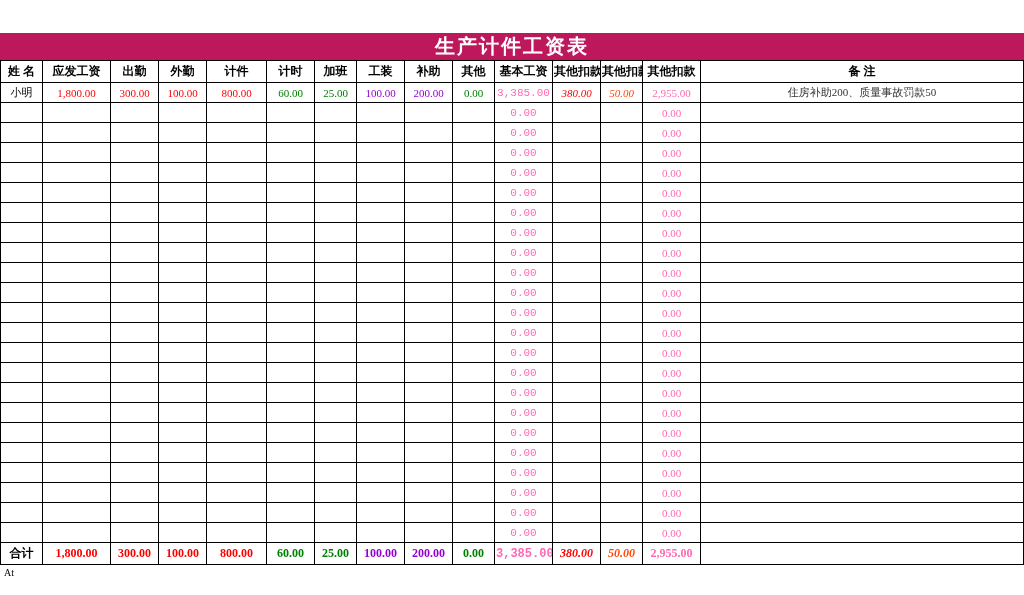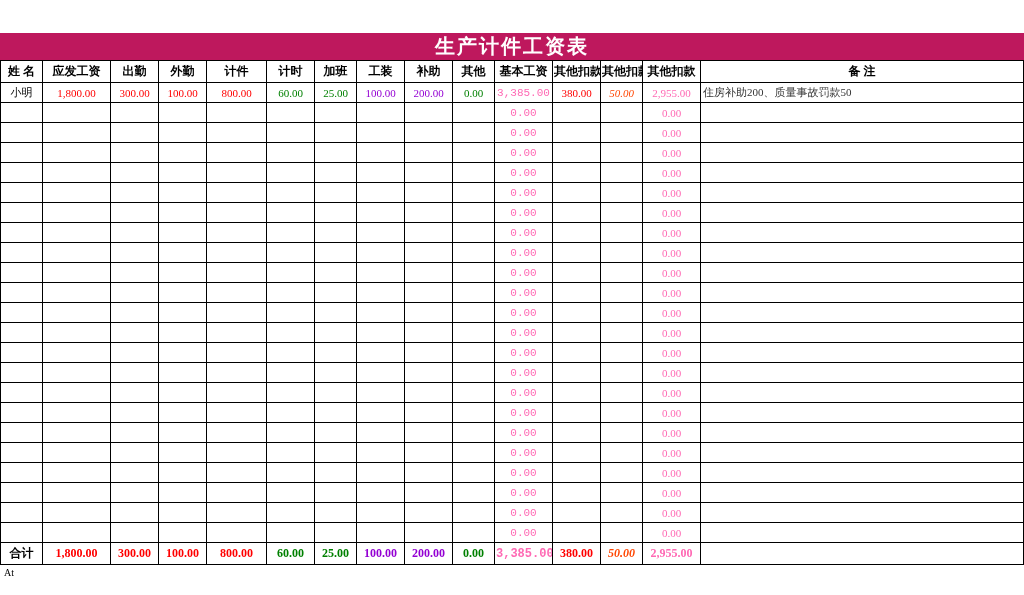--- a/index.html
+++ b/index.html
@@ -54,21 +54,21 @@
     .col-subsidy { width: 48px; }
     .col-other { width: 42px; }
     .col-should { width: 58px; }
     .col-insurance { width: 48px; }
     .col-deduct { width: 42px; }
     .col-actual { width: 58px; }
     .col-remarks { width: auto; }
 
     td.should-col { color: #FF69B4; font-family: Liberation Mono, monospace; }
     td.actual-col { color: #FF69B4; text-align: center; }
-    td.insurance-col { color: red; }
+    td.insurance-col { color: red; font-style: italic; }
     td.deduct-col { color: #FF4500; font-style: italic; }
 
     .data-row td { font-size: 11px; }
 
     .summary-row td {
       font-weight: bold;
       background: #fff;
     }
     .summary-row td.should-col { color: #FF69B4; }
     .summary-row td.actual-col { color: #FF69B4; }
@@ -82,21 +82,21 @@
     .first-data-row td.hourly { color: #008000; }
     .first-data-row td.overtime { color: #008000; }
     .first-data-row td.allowance { color: #9400D3; }
     .first-data-row td.subsidy { color: #9400D3; }
     .first-data-row td.other { color: #008000; }
 
     .footer-note {
       font-size: 10px;
       color: #333;
       padding: 1px 2px;
-      text-align: left;
+      text-align: center;
     }
   </style>
 </head>
 <body>
 
 <div class="title-bar">
   <span>生产计件工资表</span>
 </div>
 
 <div class="table-wrapper">

